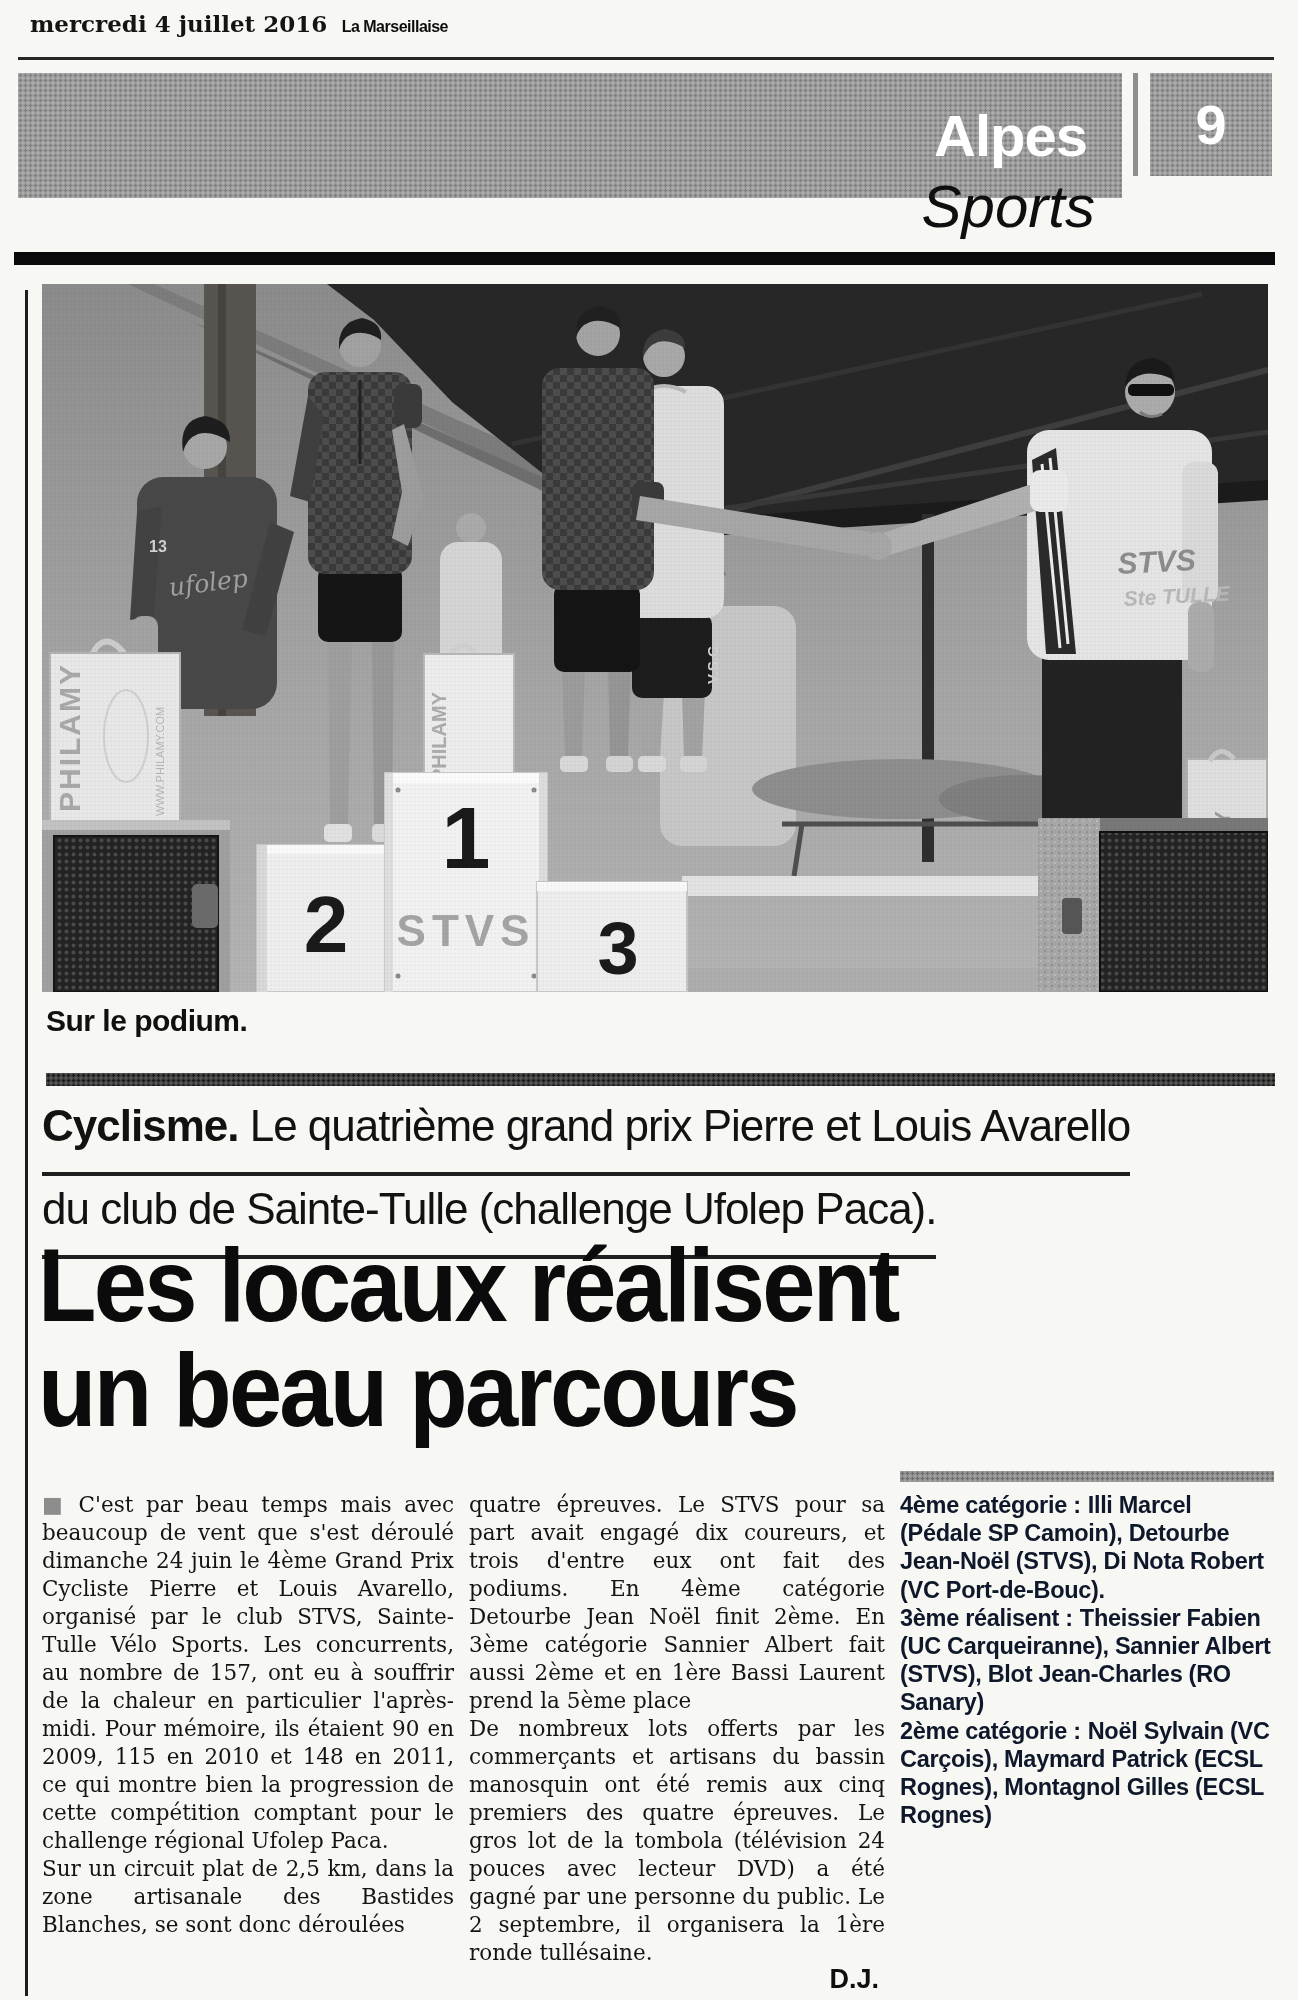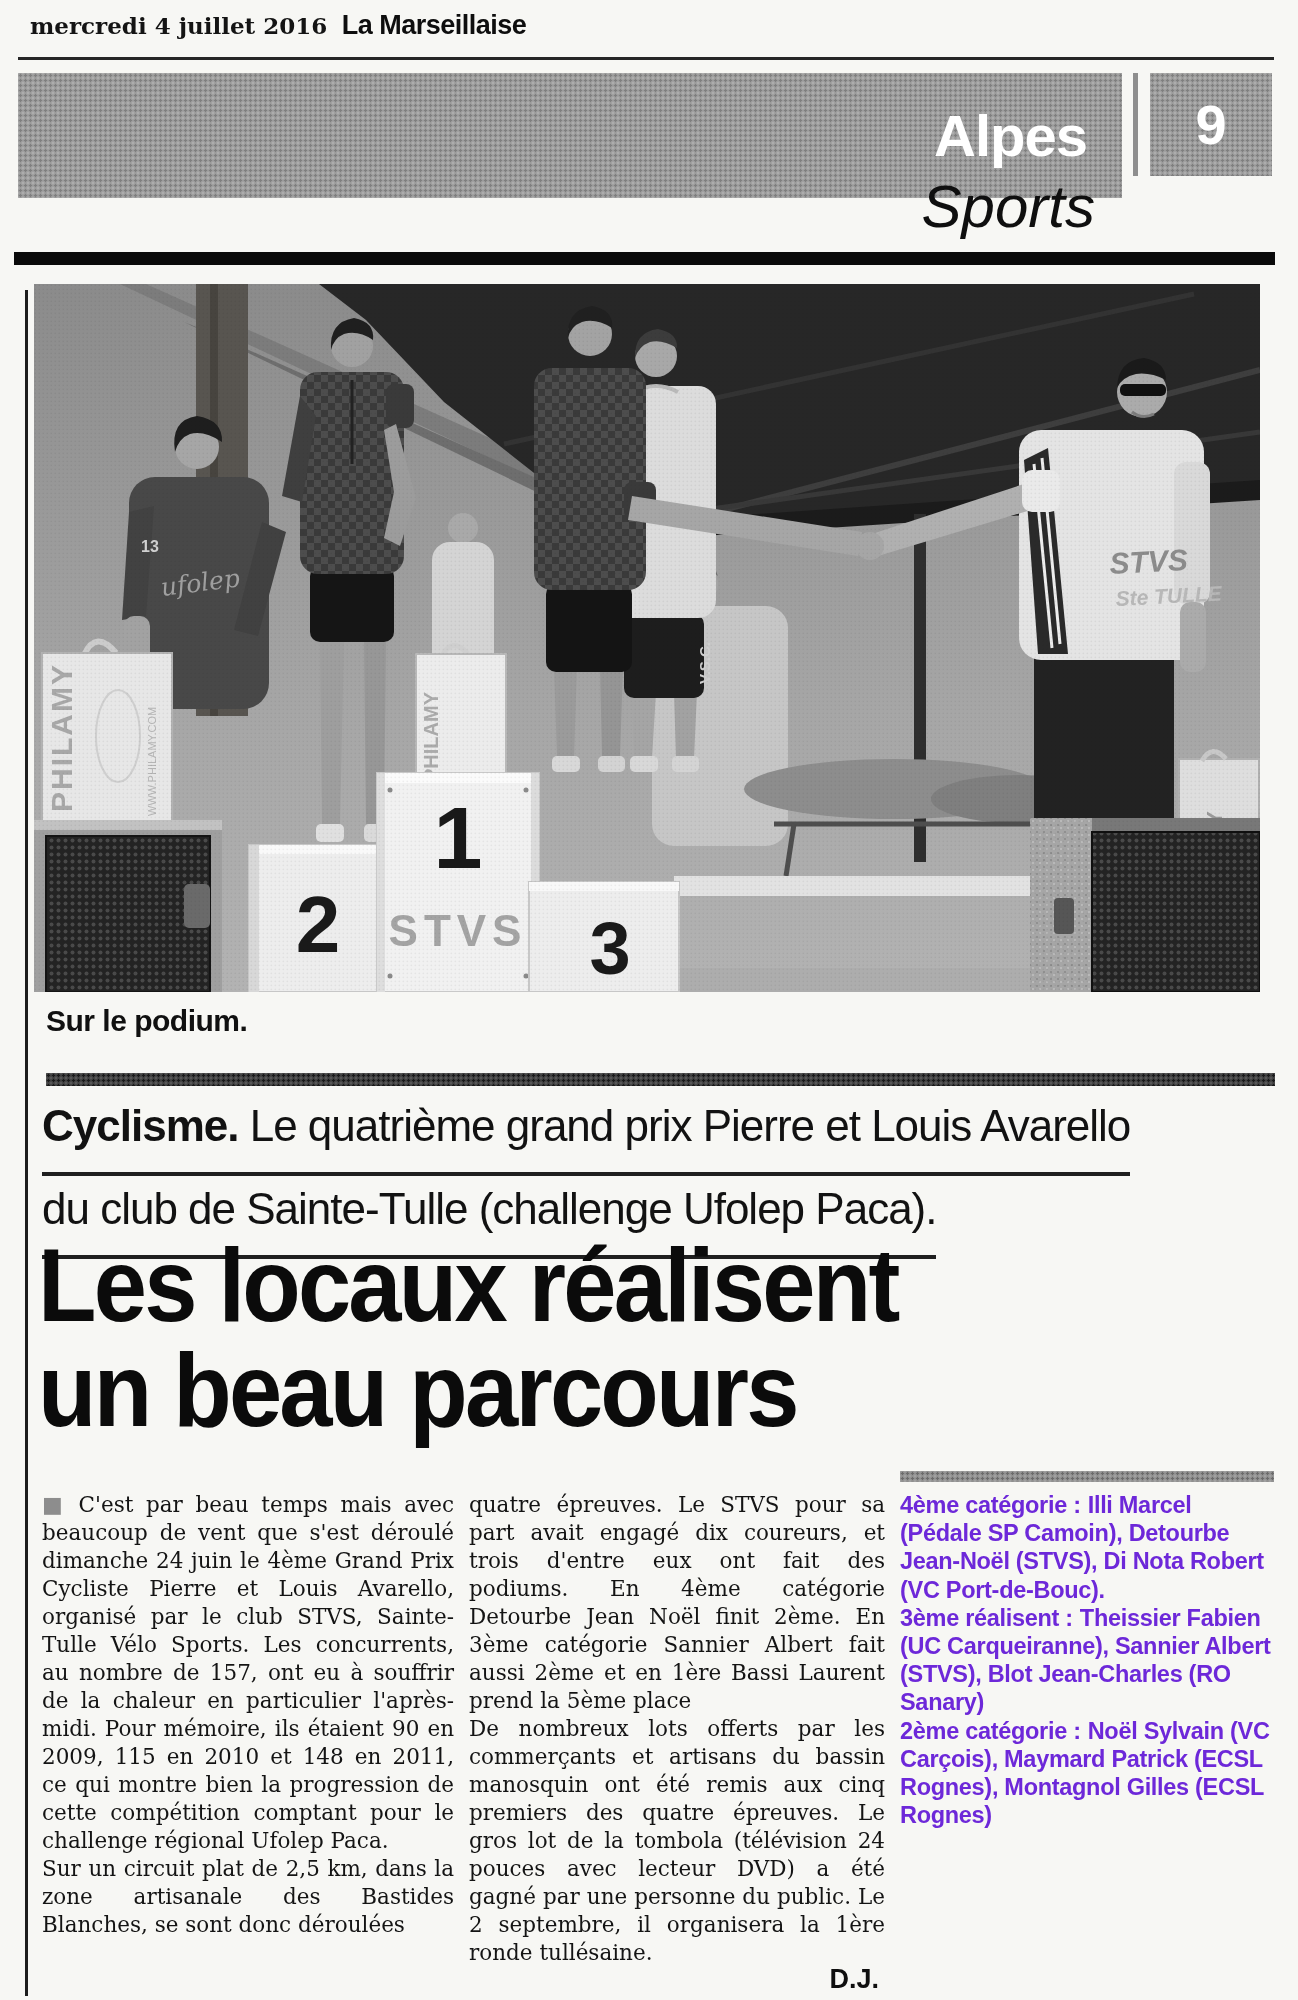--- a/index.html
+++ b/index.html
@@ -4,42 +4,42 @@
 <style>
   html,body{margin:0;padding:0;background:#d8d8d8;}
   .page{
     position:relative;width:1298px;height:2000px;margin:0 auto;
     background:#f7f7f4;overflow:hidden;color:#161616;
     font-family:"Liberation Sans",sans-serif;
   }
   
   .masthead{position:absolute;left:30px;top:10px;white-space:nowrap;}
   .masthead .date{font-family:"DejaVu Serif",serif;font-weight:700;font-size:23px;color:#141414;}
-  .masthead .paper{font-family:"Liberation Sans",sans-serif;font-weight:700;font-size:27px;margin-left:10px;letter-spacing:-.5px;color:#0e0e0e;}
+  .masthead .paper{font-family:"Liberation Sans",sans-serif;font-weight:700;font-size:16px;margin-left:10px;letter-spacing:-.5px;color:#0e0e0e;}
   .rule-thin{position:absolute;left:18px;top:57px;width:1256px;height:3px;background:#262626;}
   
   .halftone{
     background-color:#9a9a9a;
     background-image:radial-gradient(#7f7f7f 30%,transparent 34%),radial-gradient(#b4b4b4 28%,transparent 33%);
     background-size:5px 5px;background-position:0 0,2.5px 2.5px;
   }
   .band-main{position:absolute;left:18px;top:73px;width:1104px;height:125px;
     display:flex;align-items:center;justify-content:flex-end;padding-right:35px;box-sizing:border-box;}
   .band-main .region{font-size:58px;font-weight:700;color:#ffffff;letter-spacing:-1px;}
   .band-div{position:absolute;left:1133px;top:73px;width:5px;height:103px;background:#8e8e8e;}
   .band-box{position:absolute;left:1150px;top:73px;width:122px;height:103px;
     display:flex;align-items:center;justify-content:center;}
   .band-box .pagenum{font-size:56px;font-weight:700;color:#ffffff;}
   .sports{position:absolute;right:203px;top:176px;font-family:Liberation Sans, sans-serif;
     font-style:italic;font-size:60px;line-height:62px;color:#0f0f0f;}
   .rule-thick{position:absolute;left:14px;top:252px;width:1261px;height:13px;background:#0a0a0a;}
   
   .left-rule{position:absolute;left:25px;top:290px;width:3px;height:1706px;background:#1d1d1d;}
   
-  .photo{position:absolute;left:34px;top:284px;width:1226px;height:708px;background:#9c9c9c;}
+  .photo{position:absolute;left:42px;top:284px;width:1226px;height:708px;background:#9c9c9c;}
   .photo svg{display:block;}
   .caption{position:absolute;left:46px;top:1004px;font-size:30px;font-weight:700;letter-spacing:-.5px;color:#101010;}
   
   .bar-dark{
     background-color:#3e3e3e;
     background-image:radial-gradient(#191919 32%,transparent 36%),radial-gradient(#6a6a6a 26%,transparent 32%);
     background-size:5px 5px;background-position:0 0,2.5px 2.5px;
   }
   .bar1{position:absolute;left:46px;top:1073px;width:1229px;height:13px;}
   
@@ -59,21 +59,21 @@
   .lead-glyph{font-family:"DejaVu Sans",sans-serif;color:#8d8d8d;font-size:22px;margin-right:10px;}
   .byline{text-align:right;font-family:"Liberation Sans",sans-serif;font-weight:700;
     font-size:27px;padding-right:6px;margin-top:-2px;color:#0f0f0f;}
   
   .palmares{font-family:"Liberation Sans",sans-serif;}
   .pal-bar{width:100%;height:11px;margin-bottom:9px;
     background-color:#8f8f8f;
     background-image:radial-gradient(#6b6b6b 30%,transparent 35%),radial-gradient(#adadad 26%,transparent 32%);
     background-size:5px 5px;background-position:0 0,2.5px 2.5px;}
   .pal-title{font-size:26px;font-weight:700;letter-spacing:-.3px;line-height:30px;color:#0e0e0e;}
-  .palmares p{margin:0;font-size:23.5px;font-weight:700;line-height:28.2px;letter-spacing:-.3px;color:#6d28d9;}
+  .palmares p{margin:0;font-size:23.5px;font-weight:700;line-height:28.2px;letter-spacing:-.3px;color:#0f172a;}
   .plabel{margin-right:7px;}
 </style>
 </head>
 <body>
 
 <div class="page">
 
   <div class="masthead">
     <span class="date">mercredi 4 juillet 2016</span>
     <span class="paper">La Marseillaise</span>

